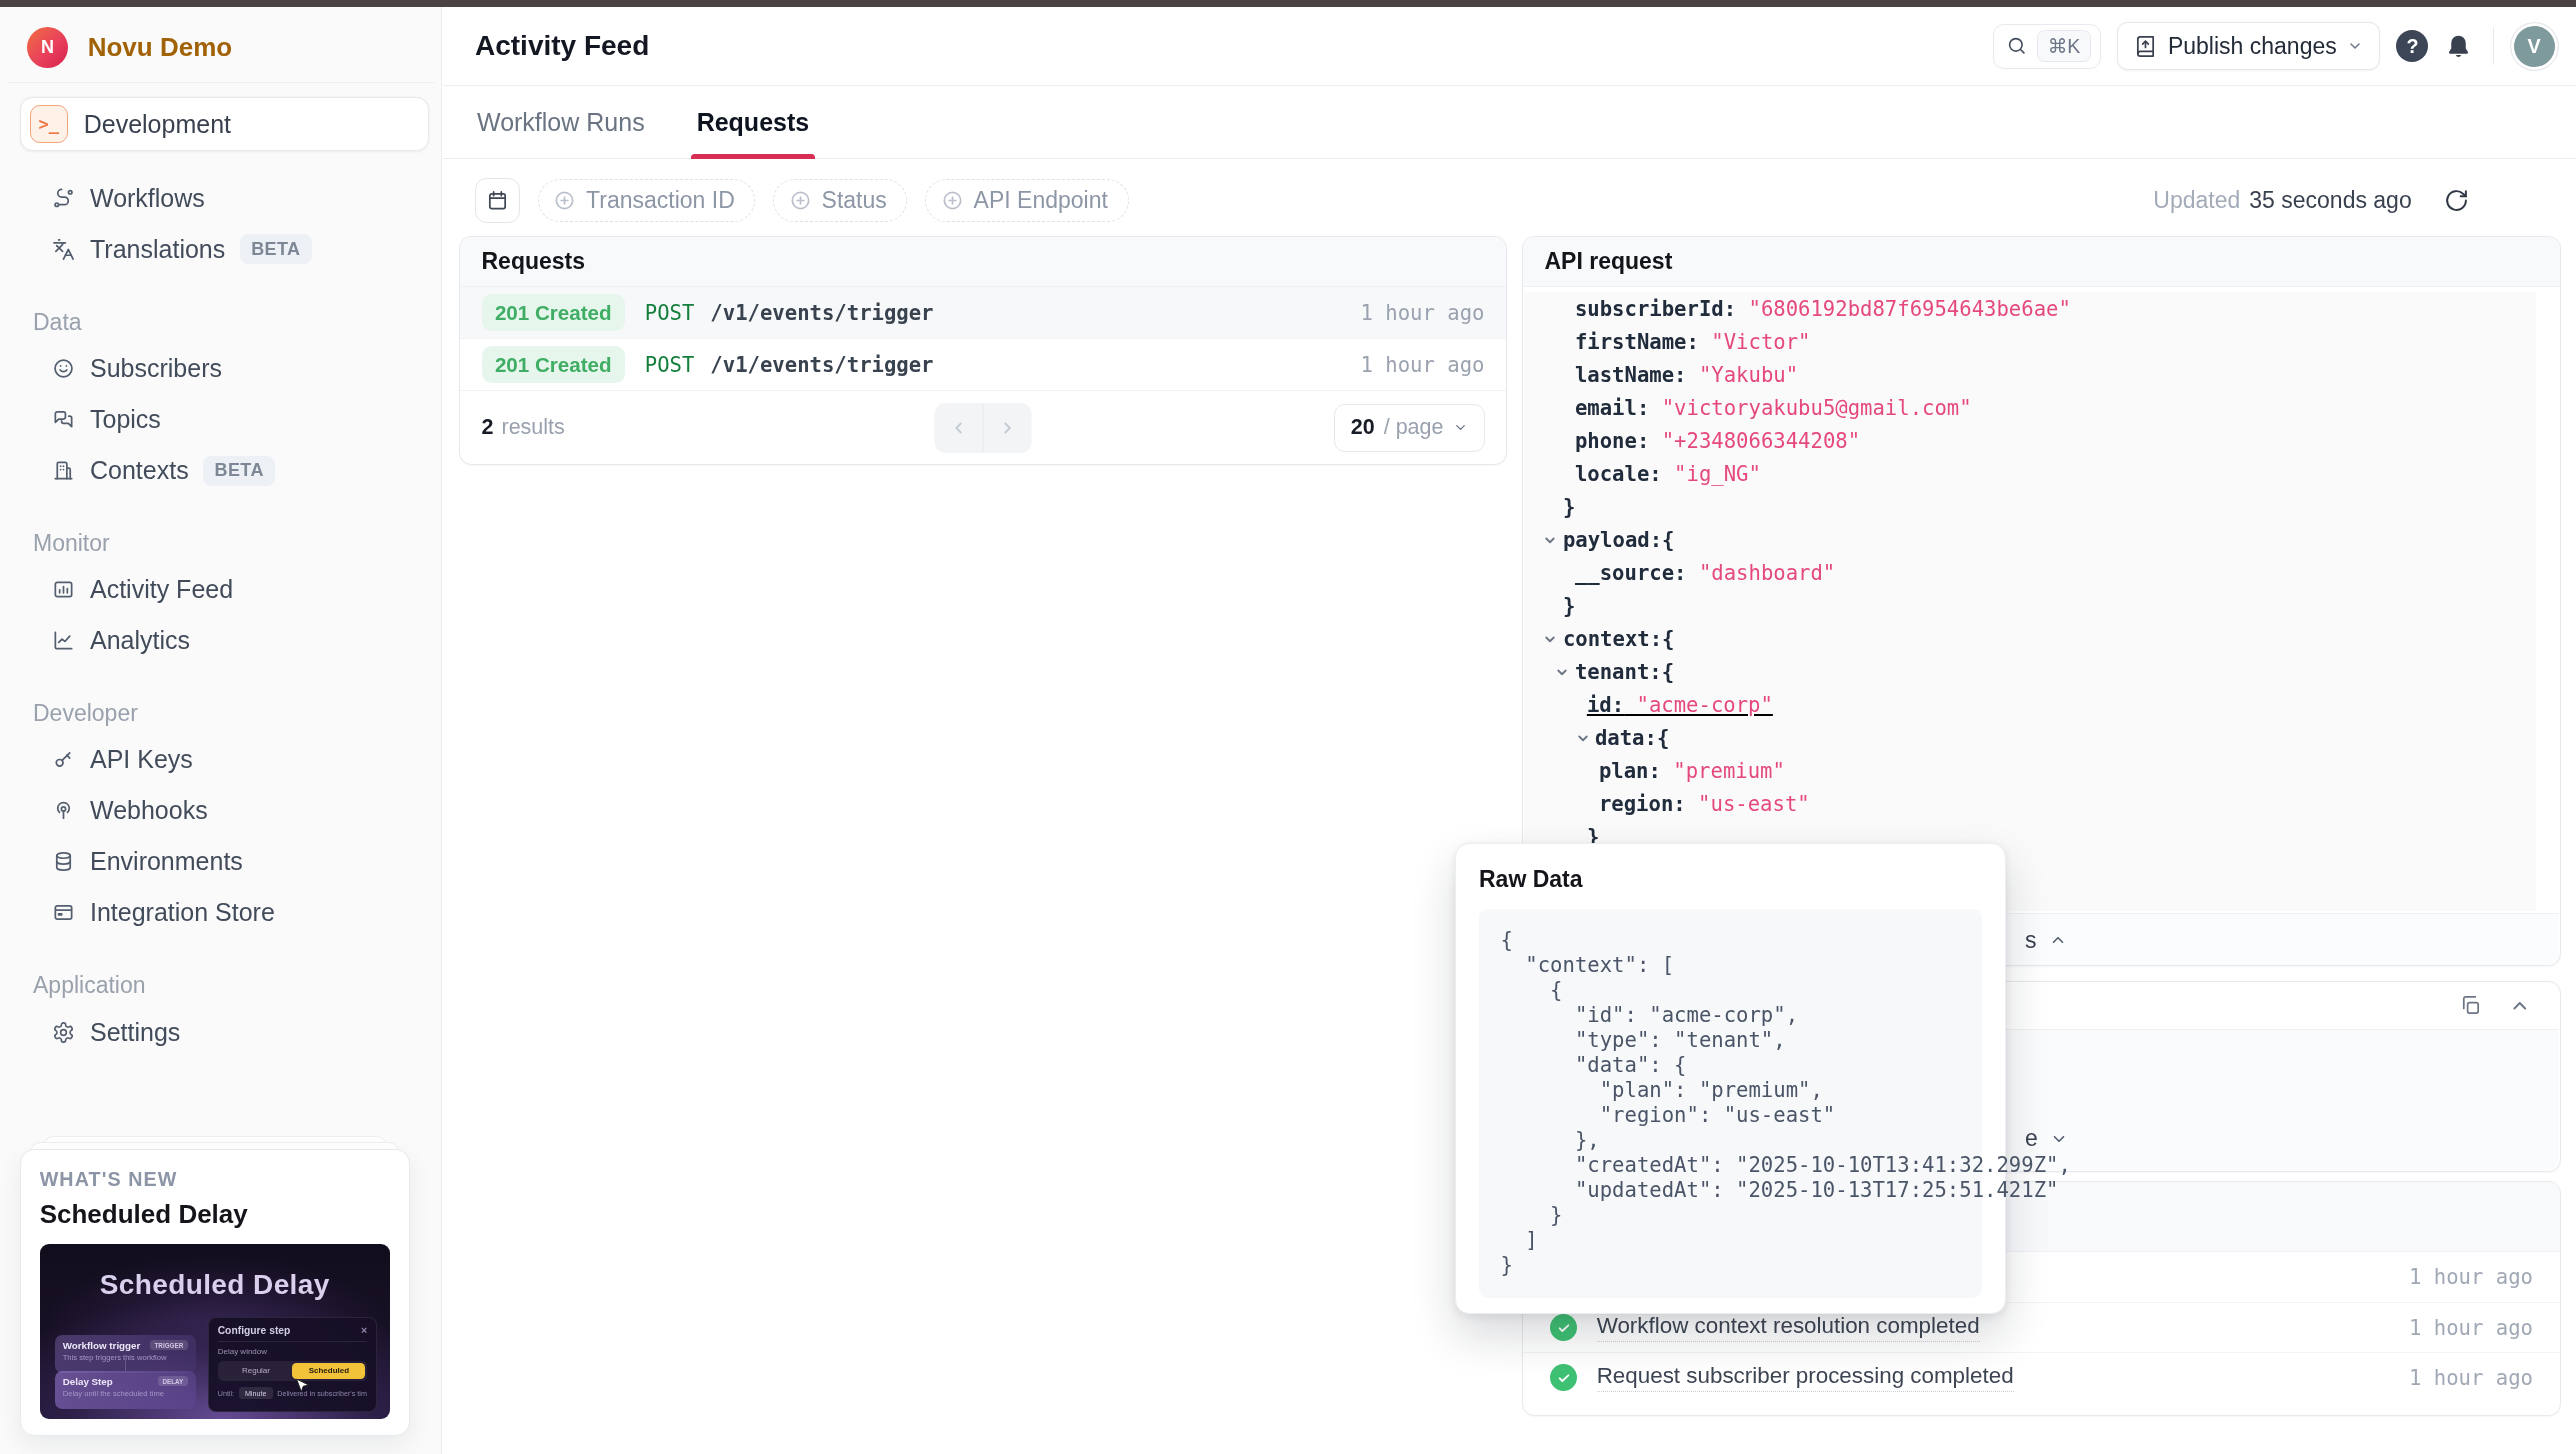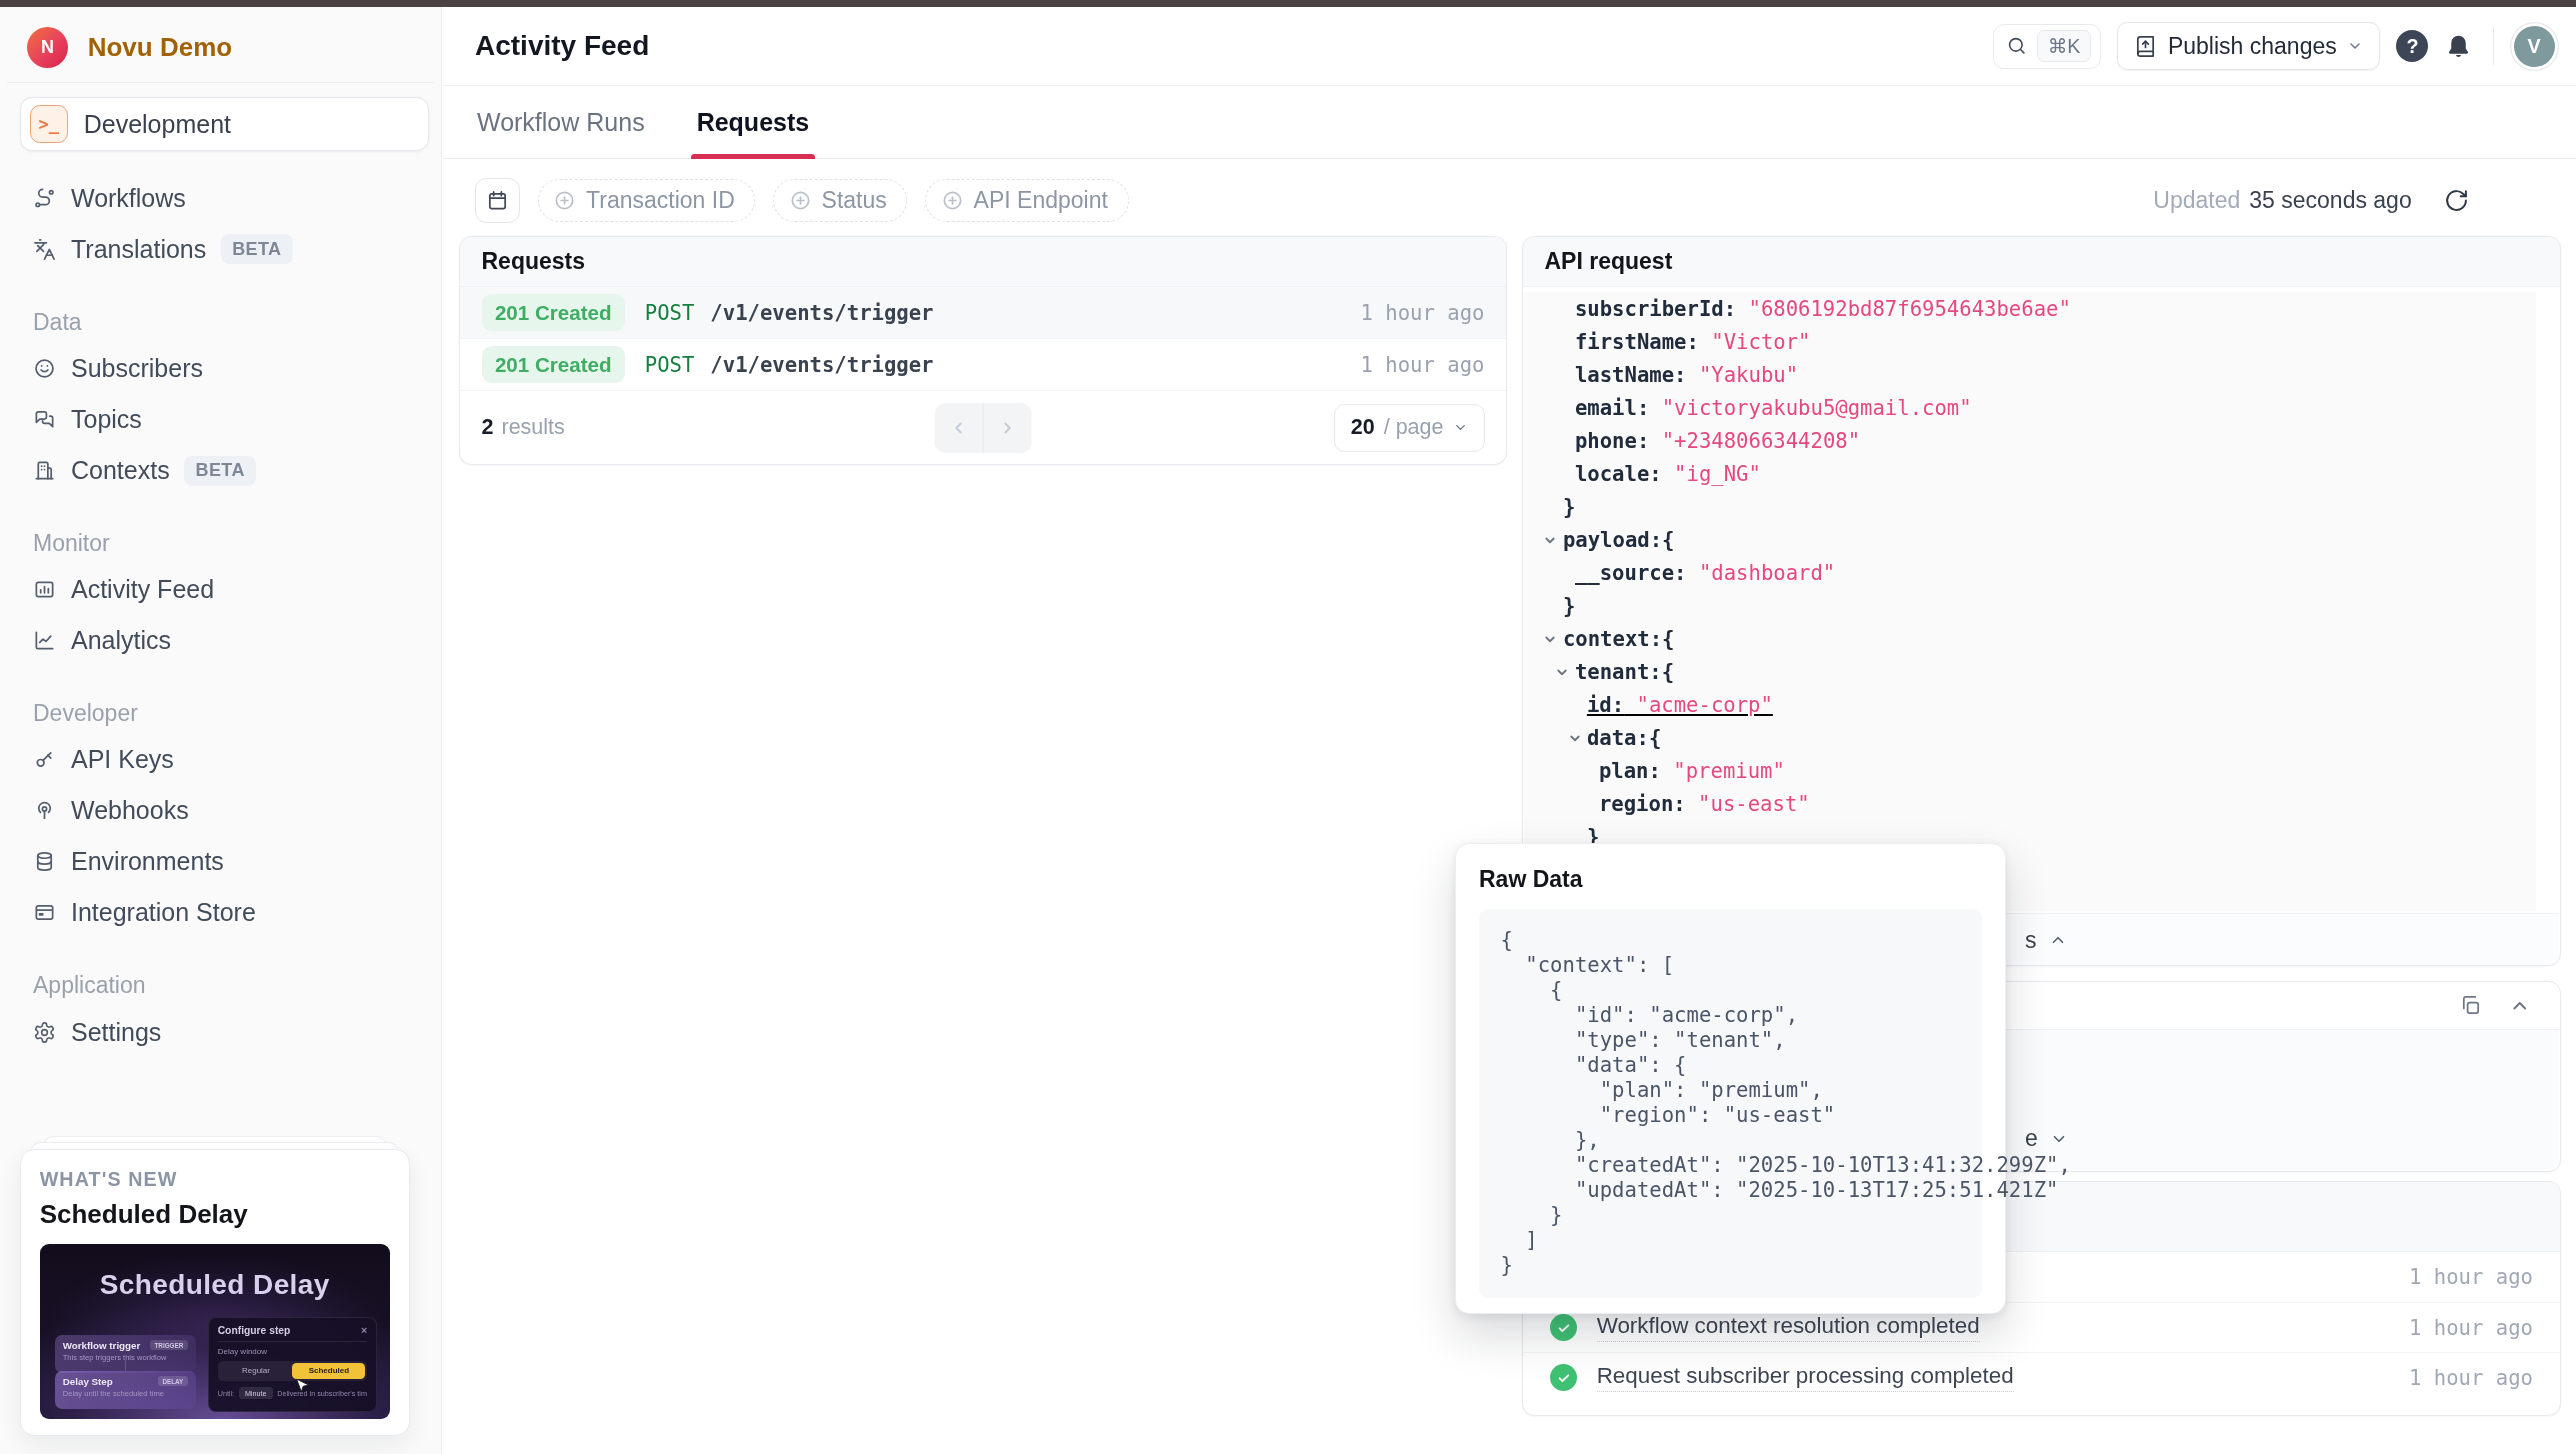--- a/index.html
+++ b/index.html
@@ -12,21 +12,21 @@
   .sidebar { position:absolute; left:0; top:7.2px; width:442px; height:1447px; background:#fafafa; border-right:0.9px solid #eceef1; }
   .org { display:flex; align-items:center; gap:19.7px; margin:19.7px 19.7px 14.3px 27px; cursor:pointer; }
   .logo { width:41px; height:41px; border-radius:50%; background:linear-gradient(135deg,#f0703f 0%,#e8415c 55%,#d6224c 100%); color:#fff; display:flex; align-items:center; justify-content:center; font-size:18px; font-weight:700; }
   .orgname { font-size:26px; font-weight:600; color:#a16207; }
   .sdiv { height:0.9px; background:#eceef1; margin:0 7.2px; }
   .env { display:flex; align-items:center; gap:16px; margin:14.3px 12.5px 0 19.7px; height:54px; background:#fff; border:0.9px solid #e7e9ee; border-radius:12.5px; padding:0 9px; box-shadow:0 0.9px 2.7px rgba(16,24,40,.06); cursor:pointer; }
   .envicon { width:38px; height:38px; border-radius:9.8px; border:1.8px solid #f0a27a; background:#fdf1e8; color:#ed7846; display:flex; align-items:center; justify-content:center; font-family:"DejaVu Sans Mono",monospace; font-size:17px; font-weight:700; }
   .envname { font-size:25px; font-weight:500; color:#39414f; }
   nav { display:block; margin-top:21.5px; }
   .nav-label { margin:34px 0 7.2px 33px; font-size:23px; color:#99a1ad; font-weight:400; }
-  .nav-item { display:flex; align-items:center; height:51px; padding-left:33px; cursor:pointer; }
+  .nav-item { display:flex; align-items:center; height:51px; padding-left:52px; cursor:pointer; }
   .nav-item .icn { width:23px; height:23px; color:#535e6e; flex:0 0 23px; }
   .nav-item .icn svg { width:23px; height:23px; display:block; }
   .nav-text { margin-left:15px; font-size:25px; font-weight:500; color:#414b5a; }
   .beta { margin-left:14.3px; background:#edf1f6; color:#7d8795; border-radius:8px; padding:4.5px 11.6px; font-size:18px; font-weight:600; letter-spacing:0.4px; }
 
   .deck { position:absolute; left:19.7px; top:1129px; width:390px; }
   .deck-edge { background:#fff; border:0.9px solid #eceef1; border-bottom:none; border-radius:10.7px 10.7px 0 0; }
   .e1 { height:16px; margin:0 23px; }
   .e2 { height:18px; margin:-10.7px 10.7px 0; }
   .wncard { position:relative; margin-top:-10.7px; background:#fff; border:0.9px solid #e7e9ee; border-radius:14.3px; box-shadow:0 9px 25px rgba(16,24,40,.07); padding:18px 19px 16px; cursor:pointer; }
@@ -508,21 +508,21 @@
             </svg></span><span class="ck">payload:{</span></div>
         <div class="cl" style="padding-left: 51px;"><span class="ck">__source:</span><span class="cv"> "dashboard"</span></div>
         <div class="cl" style="padding-left: 39px;"><span class="ck">}</span></div>
         <div class="cl" style="padding-left: 39px;"><span class="icn caret" style="left: 17.4px;"><svg viewBox="0 0 24 24" fill="none" stroke="currentColor" stroke-width="2.4" stroke-linecap="round" stroke-linejoin="round">
               <path d="m7 10 5 5 5-5"></path>
             </svg></span><span class="ck">context:{</span></div>
         <div class="cl" style="padding-left: 51px;"><span class="icn caret" style="left: 29.5px;"><svg viewBox="0 0 24 24" fill="none" stroke="currentColor" stroke-width="2.4" stroke-linecap="round" stroke-linejoin="round">
               <path d="m7 10 5 5 5-5"></path>
             </svg></span><span class="ck">tenant:{</span></div>
         <div class="cl" style="padding-left: 63px; text-decoration: underline;"><span class="ck">id:</span><span class="cv"> "acme-corp"</span></div>
-        <div class="cl" style="padding-left: 63px;"><span class="icn caret" style="left: 42px;"><svg viewBox="0 0 24 24" fill="none" stroke="currentColor" stroke-width="2.4" stroke-linecap="round" stroke-linejoin="round">
+        <div class="cl" style="padding-left: 63px; margin-left: 8px;"><span class="icn caret" style="left: 42px;"><svg viewBox="0 0 24 24" fill="none" stroke="currentColor" stroke-width="2.4" stroke-linecap="round" stroke-linejoin="round">
               <path d="m7 10 5 5 5-5"></path>
             </svg></span><span class="ck">data:{</span></div>
         <div class="cl" style="padding-left: 75px;"><span class="ck">plan:</span><span class="cv"> "premium"</span></div>
         <div class="cl" style="padding-left: 75px;"><span class="ck">region:</span><span class="cv"> "us-east"</span></div>
         <div class="cl" style="padding-left: 63px;"><span class="ck">}</span></div>
       </div>
     <div class="secrow">
       <div class="frag" style="left:501px; top:12.5px;">
         <span>s</span>
         <span class="icn">

